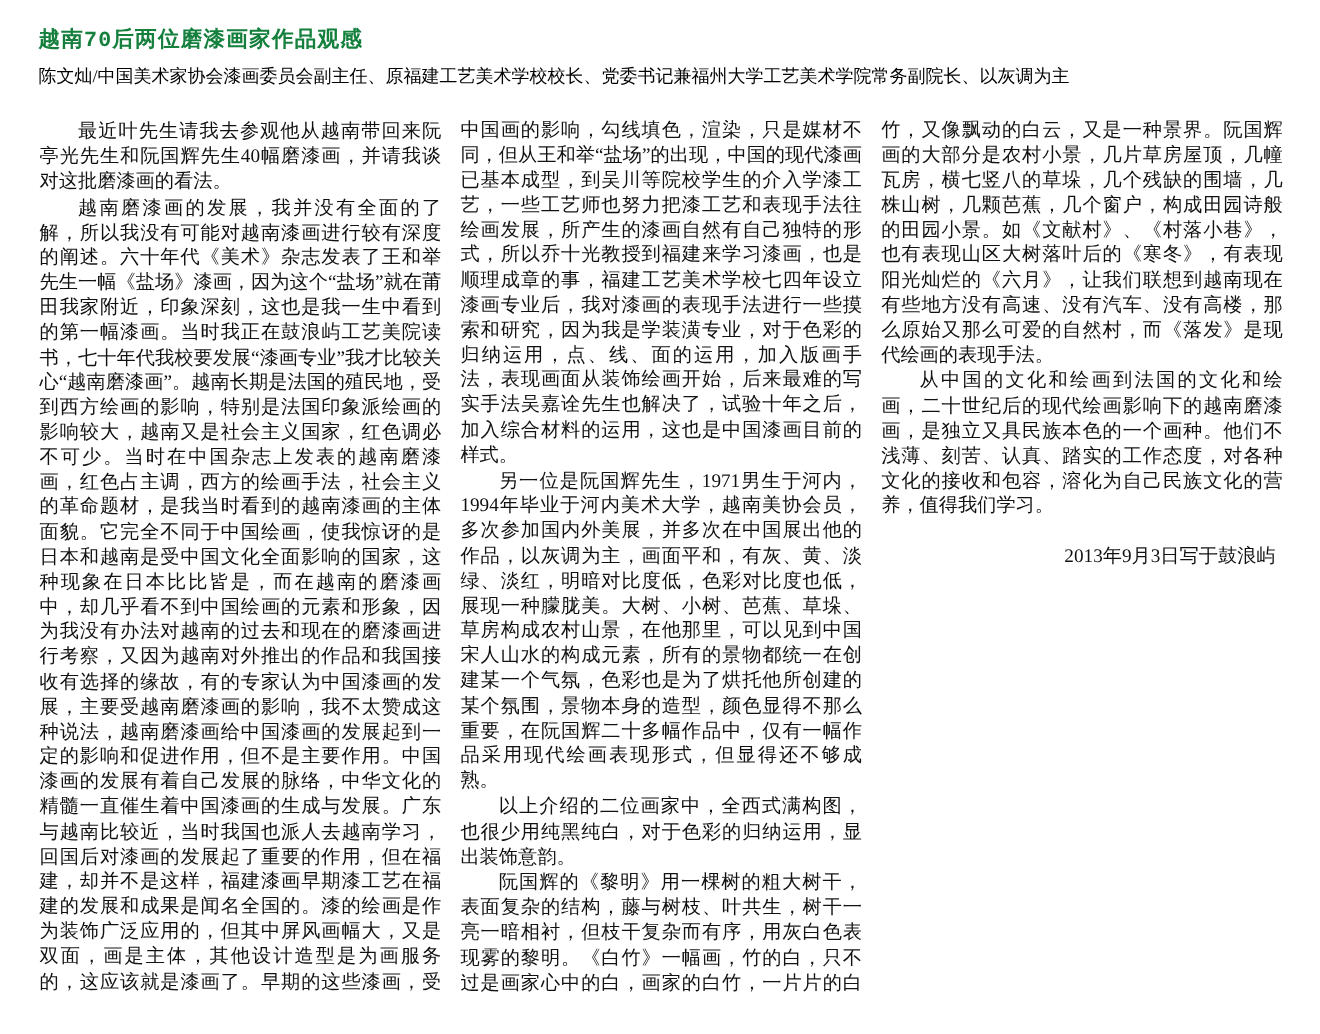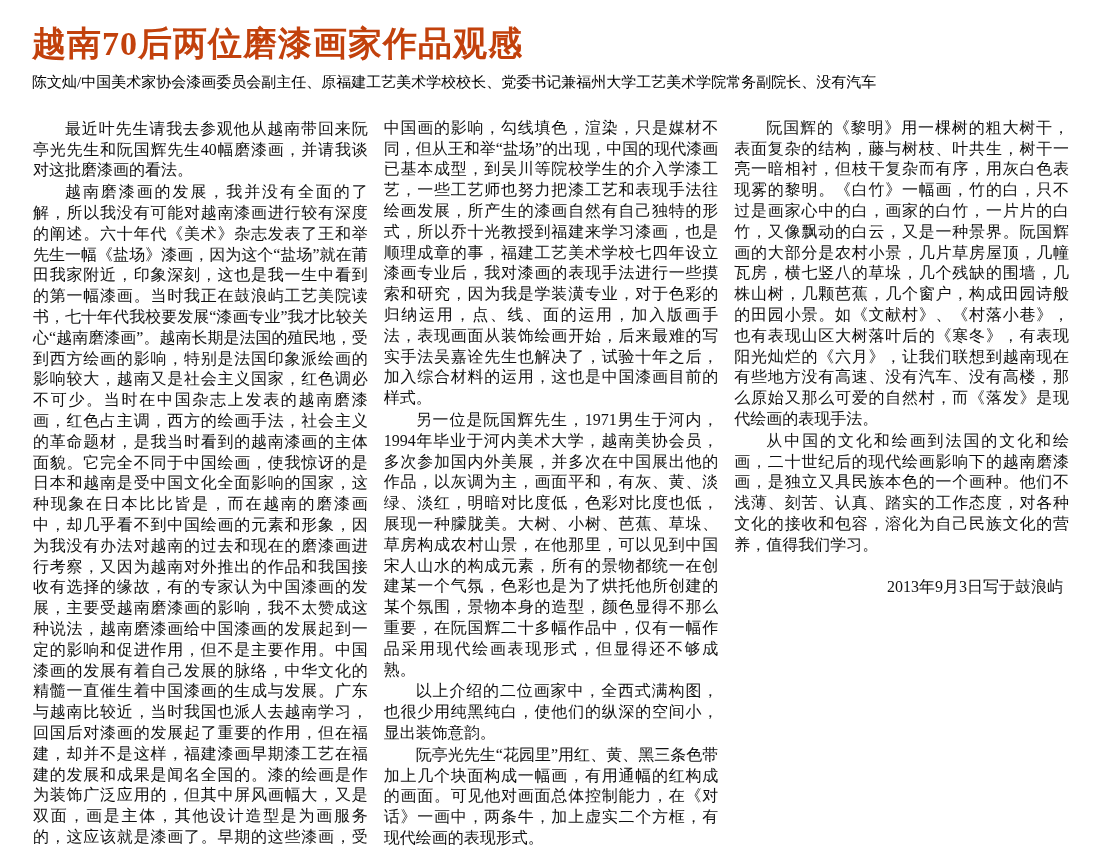--- a/index.html
+++ b/index.html
@@ -14,27 +14,27 @@
     color: #111111;
     font-family: "Liberation Serif", "DejaVu Serif", serif;
   }
   .page {
     box-sizing: border-box;
     width: 1100px;
     height: 862px;
     padding: 18px 30px 0 32px;
   }
   .title {
-    font-family: Liberation Serif, serif;
+    font-family: Liberation Mono, monospace;
     font-weight: bold;
-    font-size: 34px;
+    font-size: 18px;
     line-height: 1.15;
     margin: 6px 0 10px 0;
     letter-spacing: 1px;
-    color: #c2410c;
+    color: #15803d;
   }
   .byline {
     font-size: 15px;
     line-height: 1.25;
     margin: 0 0 26px 0;
     color: #000000;
   }
   .columns {
     column-count: 3;
     column-gap: 14px;
@@ -53,26 +53,25 @@
     text-align: right;
     margin-top: 21px !important;
     padding-right: 6px;
   }
 </style>
 </head>
 <body>
 
 <div class="page">
   <h1 class="title">越南70后两位磨漆画家作品观感</h1>
-  <div class="byline">陈文灿/中国美术家协会漆画委员会副主任、原福建工艺美术学校校长、党委书记兼福州大学工艺美术学院常务副院长、没有汽车</div>
+  <div class="byline">陈文灿/中国美术家协会漆画委员会副主任、原福建工艺美术学校校长、党委书记兼福州大学工艺美术学院常务副院长、以灰调为主</div>
   <div class="columns">
     <div>
         <p>最近叶先生请我去参观他从越南带回来阮亭光先生和阮国辉先生40幅磨漆画，并请我谈对这批磨漆画的看法。</p>
         <p>越南磨漆画的发展，我并没有全面的了解，所以我没有可能对越南漆画进行较有深度的阐述。六十年代《美术》杂志发表了王和举先生一幅《盐场》漆画，因为这个“盐场”就在莆田我家附近，印象深刻，这也是我一生中看到的第一幅漆画。当时我正在鼓浪屿工艺美院读书，七十年代我校要发展“漆画专业”我才比较关心“越南磨漆画”。越南长期是法国的殖民地，受到西方绘画的影响，特别是法国印象派绘画的影响较大，越南又是社会主义国家，红色调必不可少。当时在中国杂志上发表的越南磨漆画，红色占主调，西方的绘画手法，社会主义的革命题材，是我当时看到的越南漆画的主体面貌。它完全不同于中国绘画，使我惊讶的是日本和越南是受中国文化全面影响的国家，这种现象在日本比比皆是，而在越南的磨漆画中，却几乎看不到中国绘画的元素和形象，因为我没有办法对越南的过去和现在的磨漆画进行考察，又因为越南对外推出的作品和我国接收有选择的缘故，有的专家认为中国漆画的发展，主要受越南磨漆画的影响，我不太赞成这种说法，越南磨漆画给中国漆画的发展起到一定的影响和促进作用，但不是主要作用。中国漆画的发展有着自己发展的脉络，中华文化的精髓一直催生着中国漆画的生成与发展。广东与越南比较近，当时我国也派人去越南学习，回国后对漆画的发展起了重要的作用，但在福建，却并不是这样，福建漆画早期漆工艺在福建的发展和成果是闻名全国的。漆的绘画是作为装饰广泛应用的，但其中屏风画幅大，又是双面，画是主体，其他设计造型是为画服务的，这应该就是漆画了。早期的这些漆画，受中国画的影响，勾线填色，渲染，只是媒材不同，但从王和举“盐场”的出现，中国的现代漆画已基本成型，到吴川等院校学生的介入学漆工艺，一些工艺师也努力把漆工艺和表现手法往绘画发展，所产生的漆画自然有自己独特的形式，所以乔十光教授到福建来学习漆画，也是顺理成章的事，福建工艺美术学校七四年设立漆画专业后，我对漆画的表现手法进行一些摸索和研究，因为我是学装潢专业，对于色彩的归纳运用，点、线、面的运用，加入版画手法，表现画面从装饰绘画开始，后来最难的写实手法吴嘉诠先生也解决了，试验十年之后，加入综合材料的运用，这也是中国漆画目前的样式。</p>
         <p>另一位是阮国辉先生，1971男生于河内，1994年毕业于河内美术大学，越南美协会员，多次参加国内外美展，并多次在中国展出他的作品，以灰调为主，画面平和，有灰、黄、淡绿、淡红，明暗对比度低，色彩对比度也低，展现一种朦胧美。大树、小树、芭蕉、草垛、草房构成农村山景，在他那里，可以见到中国宋人山水的构成元素，所有的景物都统一在创建某一个气氛，色彩也是为了烘托他所创建的某个氛围，景物本身的造型，颜色显得不那么重要，在阮国辉二十多幅作品中，仅有一幅作品采用现代绘画表现形式，但显得还不够成熟。</p>
-        <p>以上介绍的二位画家中，全西式满构图，也很少用纯黑纯白，使他们的纵深的空间小，显出装饰意韵。</p>
-        <p>阮亭光先生“花园里”用红、黄、黑三条色带加上几个块面构成一幅画，有用通幅的红构成的画面。可见他对画面总体控制能力，在《对话》一画中，两条牛，加上虚实二个方框，有现代绘画的表现形式。</p>
+        <p>以上介绍的二位画家中，全西式满构图，也很少用纯黑纯白，对于色彩的归纳运用，显出装饰意韵。</p>
         <p>阮国辉的《黎明》用一棵树的粗大树干，表面复杂的结构，藤与树枝、叶共生，树干一亮一暗相衬，但枝干复杂而有序，用灰白色表现雾的黎明。《白竹》一幅画，竹的白，只不过是画家心中的白，画家的白竹，一片片的白竹，又像飘动的白云，又是一种景界。阮国辉画的大部分是农村小景，几片草房屋顶，几幢瓦房，横七竖八的草垛，几个残缺的围墙，几株山树，几颗芭蕉，几个窗户，构成田园诗般的田园小景。如《文献村》、《村落小巷》，也有表现山区大树落叶后的《寒冬》，有表现阳光灿烂的《六月》，让我们联想到越南现在有些地方没有高速、没有汽车、没有高楼，那么原始又那么可爱的自然村，而《落发》是现代绘画的表现手法。</p>
         <p>从中国的文化和绘画到法国的文化和绘画，二十世纪后的现代绘画影响下的越南磨漆画，是独立又具民族本色的一个画种。他们不浅薄、刻苦、认真、踏实的工作态度，对各种文化的接收和包容，溶化为自己民族文化的营养，值得我们学习。</p>
       </div>
     <p class="signature">2013年9月3日写于鼓浪屿</p>
   </div>
 </div>
 
 </body></html>

